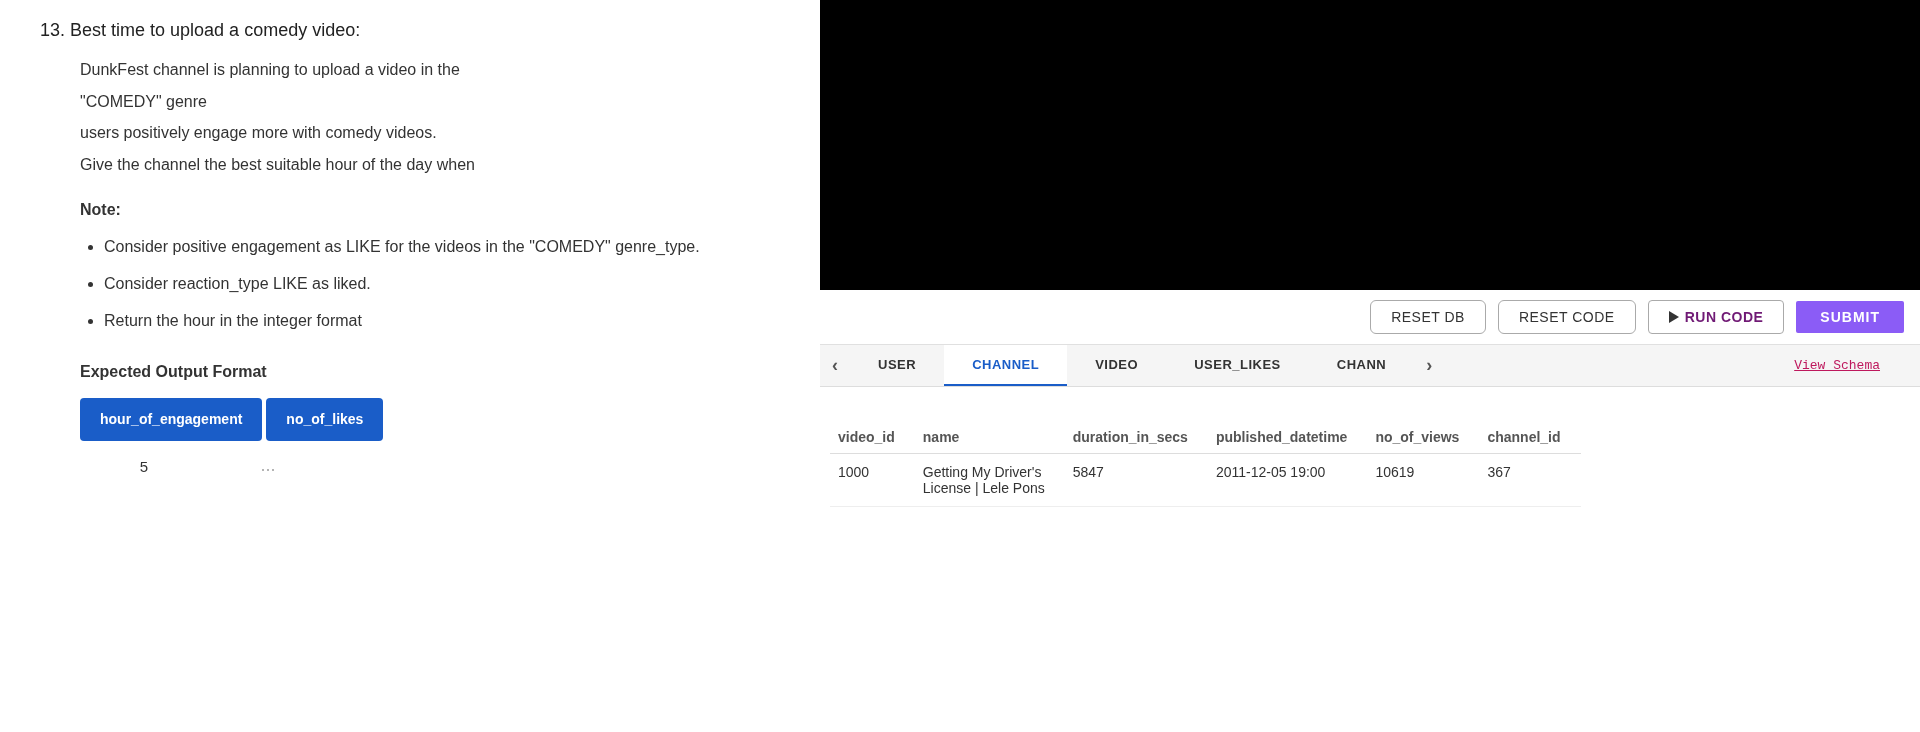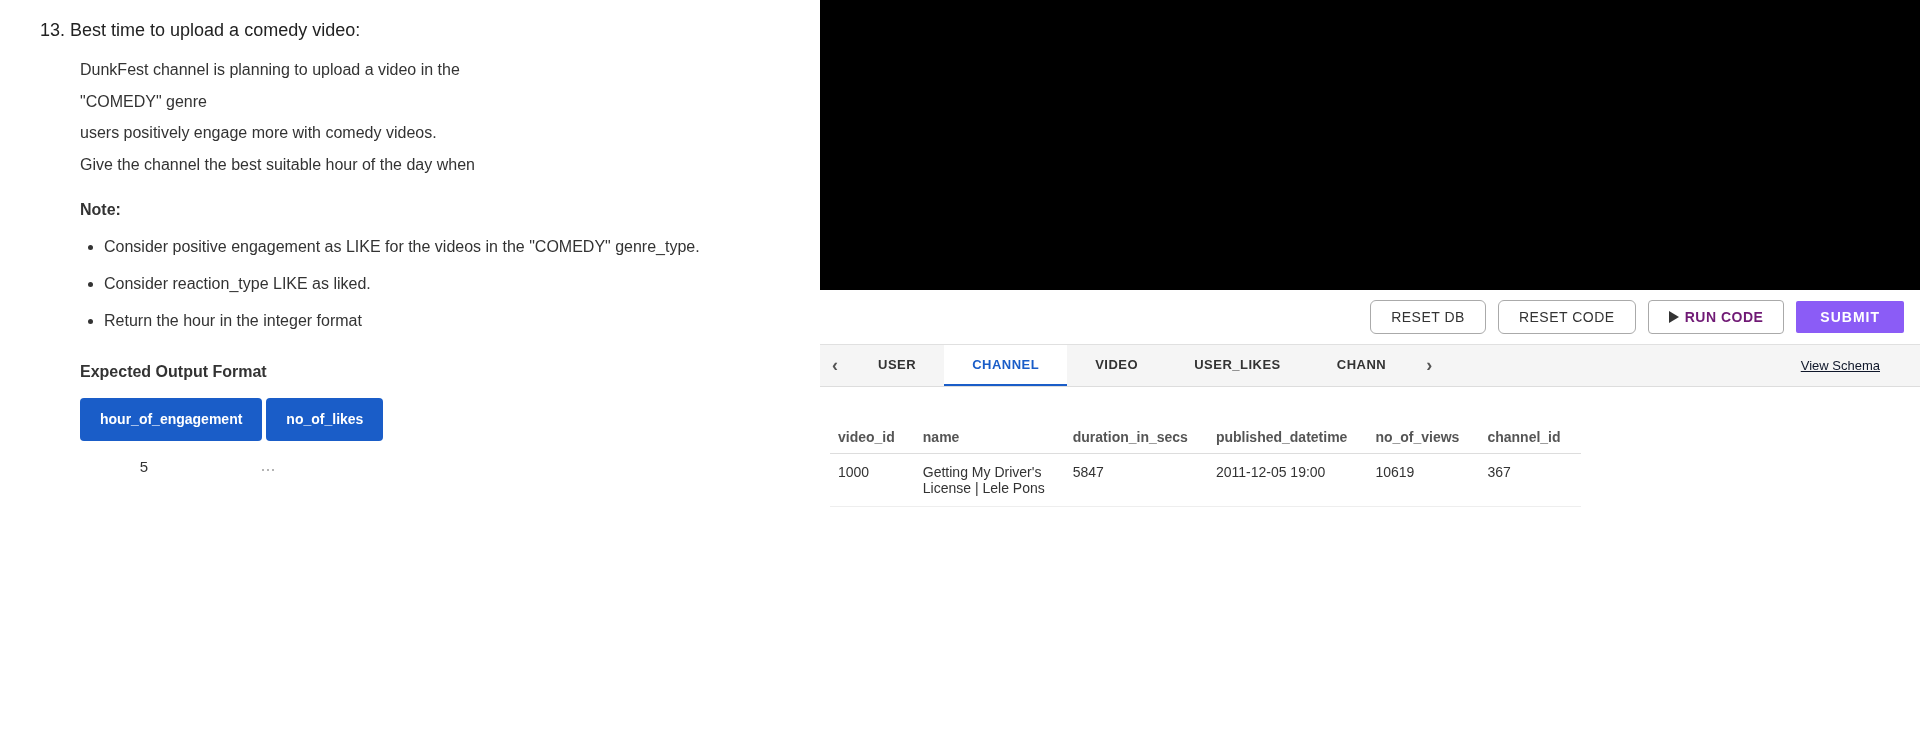--- a/index.html
+++ b/index.html
@@ -217,24 +217,25 @@
 
     .tab-item.active {
       background: #fff;
       border-bottom: 2px solid #1a5dc8;
       color: #1a5dc8;
     }
 
     .view-schema-link {
       position: absolute;
       right: 40px;
-      color: #0f172a;
+      color: #be185d;
       font-size: 13px;
       cursor: pointer;
       text-decoration: underline;
+      font-family: Liberation Mono, monospace;
     }
 
     .data-table-wrapper {
       padding: 10px 0 0 10px;
       overflow-x: auto;
     }
 
     .data-table {
       border-collapse: collapse;
       font-size: 14px;

